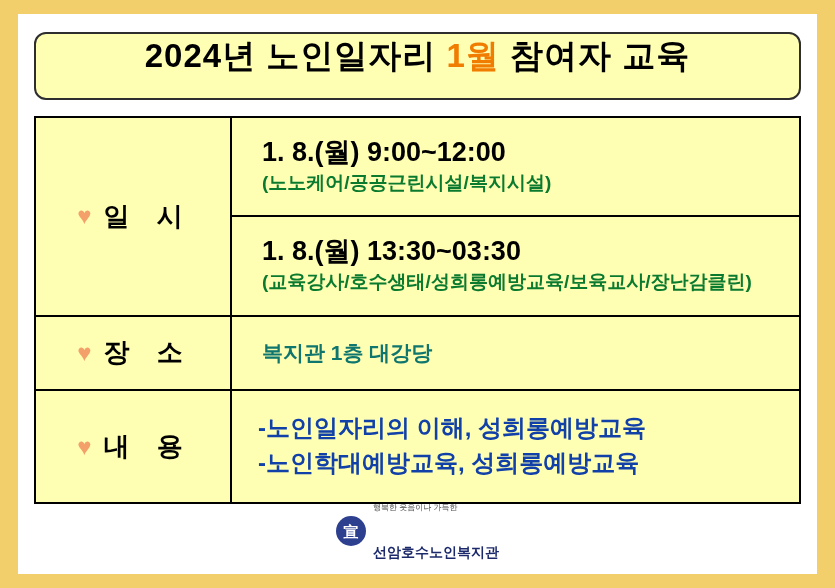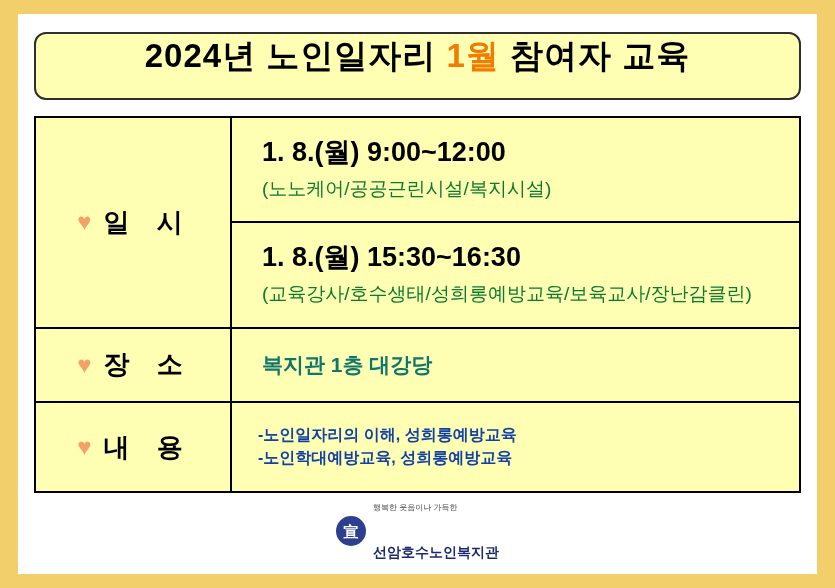--- a/index.html
+++ b/index.html
@@ -86,36 +86,36 @@
   }
   .row-main {
     font-size: 27px;
     font-weight: bold;
     color: #000;
     line-height: 1.25;
     white-space: nowrap;
   }
   .row-sub {
     font-size: 19px;
-    font-weight: normal;
+    font-weight: bold;
     color: #0a7a2e;
     line-height: 1.3;
-    margin-top: 7px;
+    margin-top: 1px;
     white-space: nowrap;
   }
   .place-text {
     font-size: 21px;
     font-weight: bold;
     color: #0f766e;
     padding: 14px 14px 14px 22px;
     white-space: nowrap;
     border-radius: 19px;
   }
   .content-text {
-    font-size: 16px;
+    font-size: 24px;
     font-weight: bold;
     color: #1040a8;
     line-height: 1.45;
     padding: 12px 14px 14px 18px;
     white-space: nowrap;
   }
   .footer {
     position: absolute;
     left: 0;
     right: 0;
@@ -176,21 +176,21 @@
       <td>
         <div class="cell-pad">
           <div class="row-main">1. 8.(월) 9:00~12:00</div>
           <div class="row-sub">(노노케어/공공근린시설/복지시설)</div>
         </div>
       </td>
     </tr>
     <tr>
       <td>
         <div class="cell-pad">
-          <div class="row-main">1. 8.(월) 15:30~16:30</div>
+          <div class="row-main">1. 8.(월) 13:30~03:30</div>
           <div class="row-sub">(교육강사/호수생태/성희롱예방교육/보육교사/장난감클린)</div>
         </div>
       </td>
     </tr>
     <tr>
       <td class="label">
         <div class="label-inner">
           <span class="heart">♥</span>
           <span>장       소</span>
         </div>

